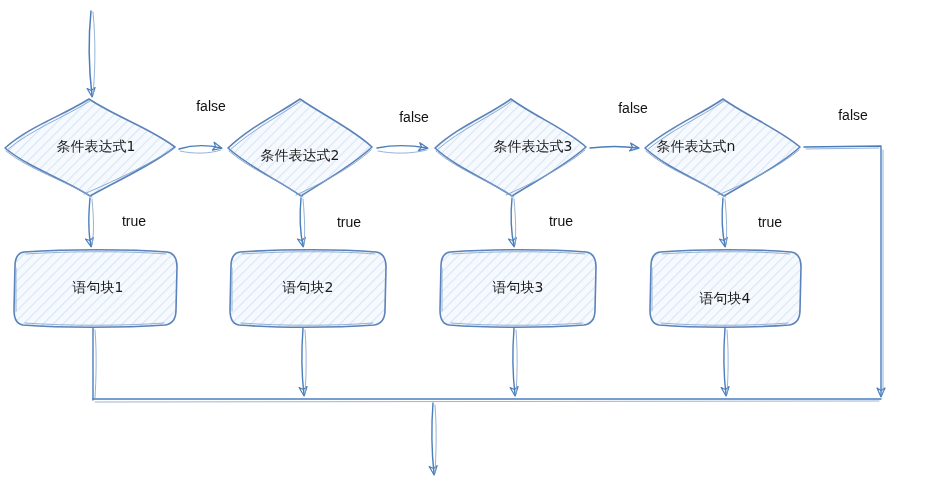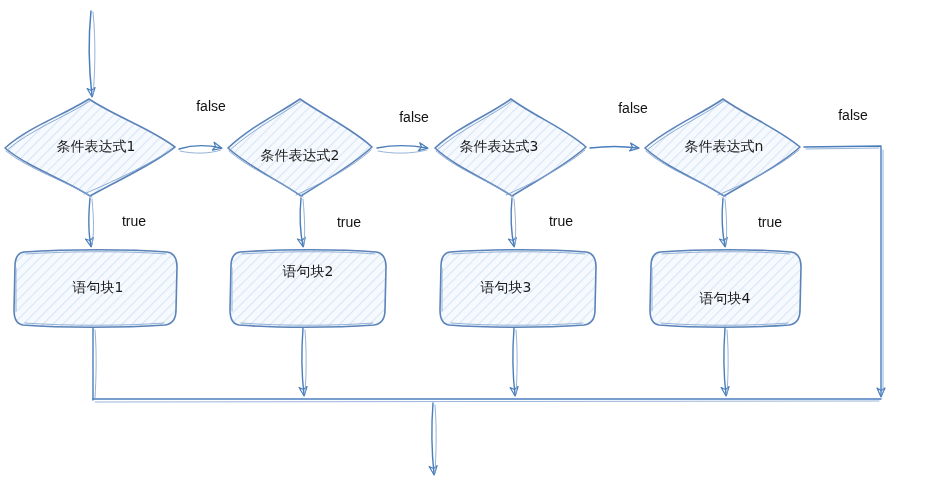--- a/index.html
+++ b/index.html
@@ -199,26 +199,26 @@
 
       <g>
         <path d="M433,403 C431,430 432,455 434,474" marker-end="url(#arrow)"></path>
         <path d="M435,405 C437,431 436,455 435,473" stroke="#8aa9d2" stroke-width="0.9"></path>
       </g>
     </g>
   </svg>
 
   <div class="shape-label" style="left:96px;  top:147px;">条件表达式1</div>
   <div class="shape-label" style="left:300px; top:156px;">条件表达式2</div>
-  <div class="shape-label" style="left:499px; top:147px;">条件表达式3</div>
-  <div class="shape-label" style="left:724px; top:147px;text-align:center;">条件表达式n</div>
+  <div class="shape-label" style="left:533px; top:147px;">条件表达式3</div>
+  <div class="shape-label" style="left:696px; top:147px;text-align:center;">条件表达式n</div>
 
   <div class="shape-label" style="left:92px;  top:288px;margin-left:6px;">语句块1</div>
-  <div class="shape-label" style="left:308px; top:272px;">语句块2</div>
-  <div class="shape-label" style="left:506px; top:288px;">语句块3</div>
+  <div class="shape-label" style="left:308px; top:288px;">语句块2</div>
+  <div class="shape-label" style="left:518px; top:288px;">语句块3</div>
   <div class="shape-label" style="left:725px; top:299px;">语句块4</div>
 
   <div class="edge-label" style="left:211px; top:106px;">false</div>
   <div class="edge-label" style="left:414px; top:117px;">false</div>
   <div class="edge-label" style="left:633px; top:108px;">false</div>
   <div class="edge-label" style="left:853px; top:115px;">false</div>
 
   <div class="edge-label" style="left:134px; top:221px;">true</div>
   <div class="edge-label" style="left:349px; top:222px;">true</div>
   <div class="edge-label" style="left:561px; top:221px;">true</div>

